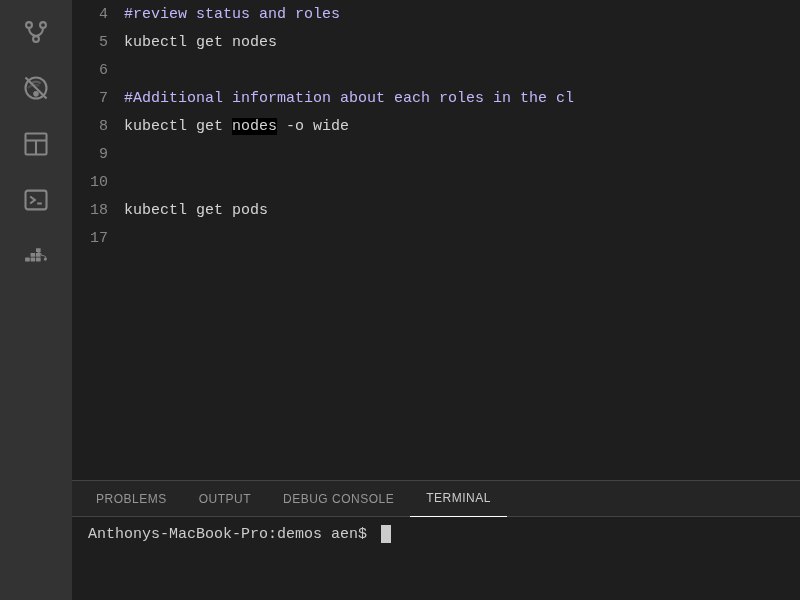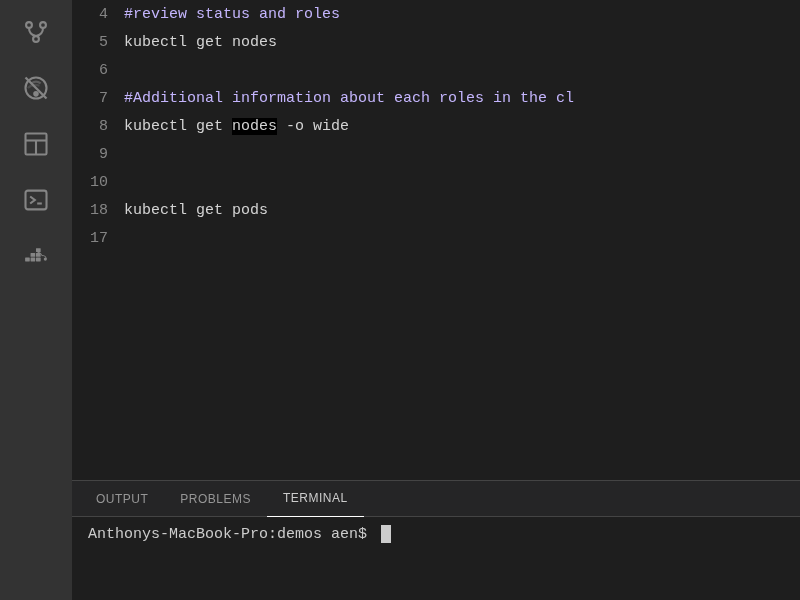--- a/index.html
+++ b/index.html
@@ -257,22 +257,23 @@
       <div class="code-line">
         <span class="line-number">17</span>
         <span class="line-content"> </span>
       </div>
 
     </div>
   </div>
 
   <div class="panel-area">
     <div class="panel-tabs">
+      <div class="panel-tab">PROBLEMS</div>
       <div class="panel-tab">OUTPUT</div>
-      <div class="panel-tab">PROBLEMS</div>
+      <div class="panel-tab">DEBUG CONSOLE</div>
       <div class="panel-tab active">TERMINAL</div>
     </div>
     <div class="terminal-content">
       <div class="terminal-line">
         <span>Anthonys-MacBook-Pro:demos aen$ </span>
           <span class="cursor-block"></span>
       </div>
     </div>
   </div>
 </div>

